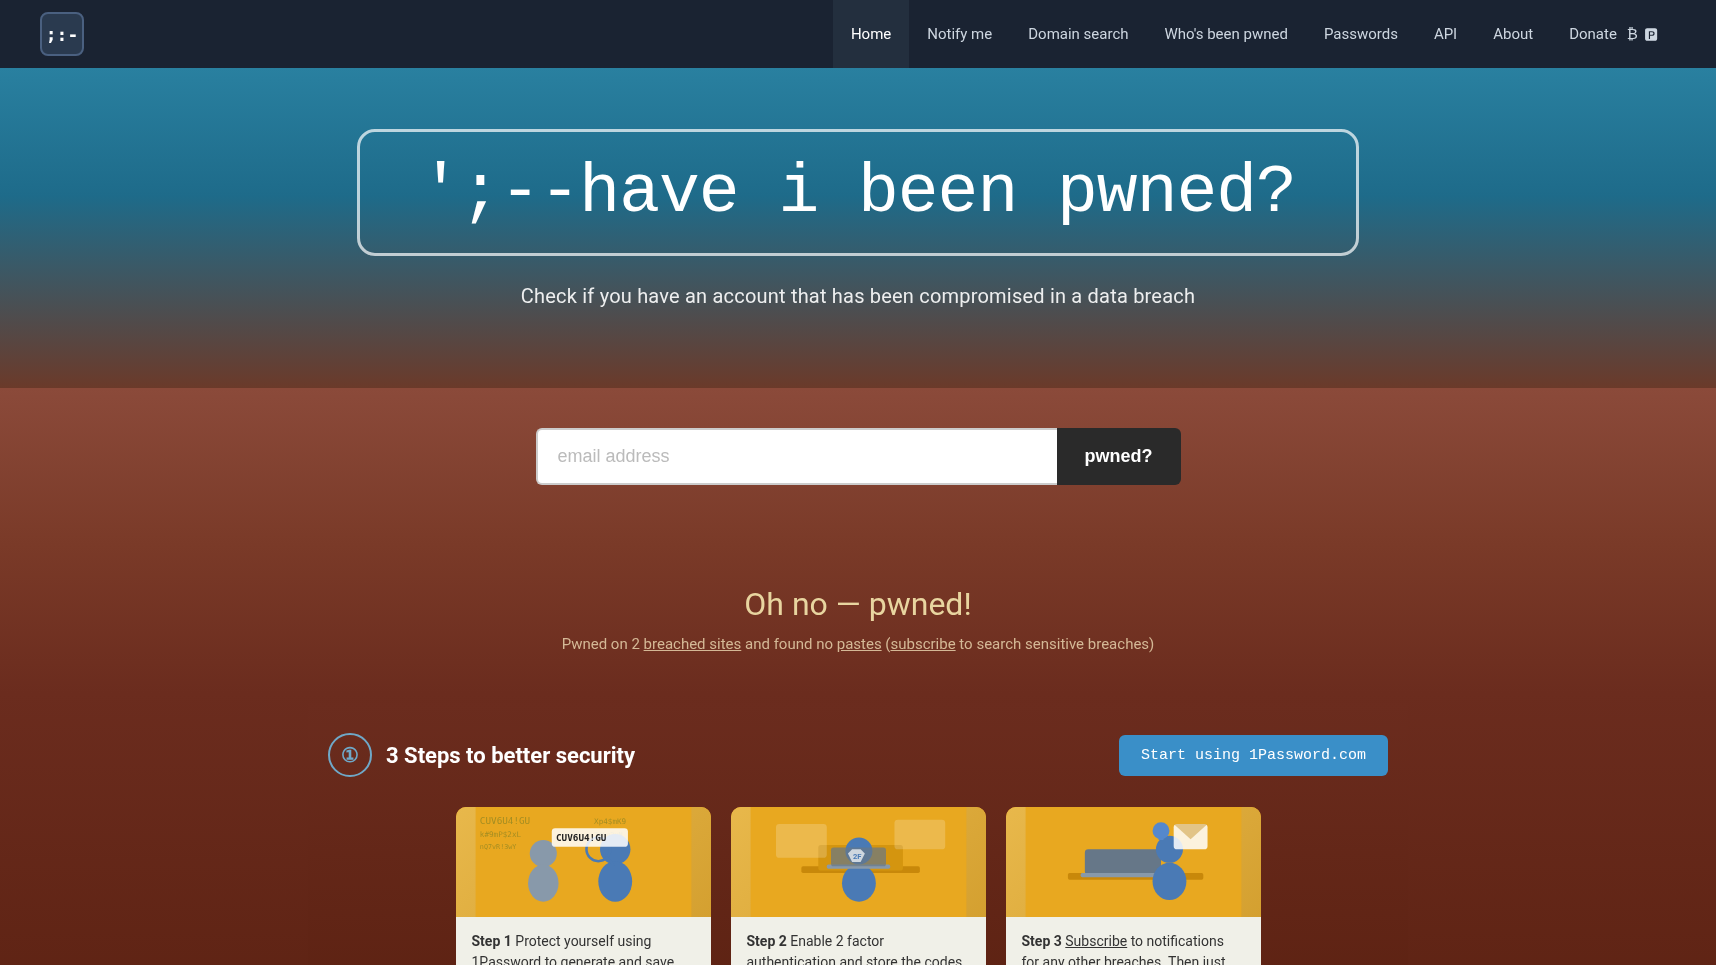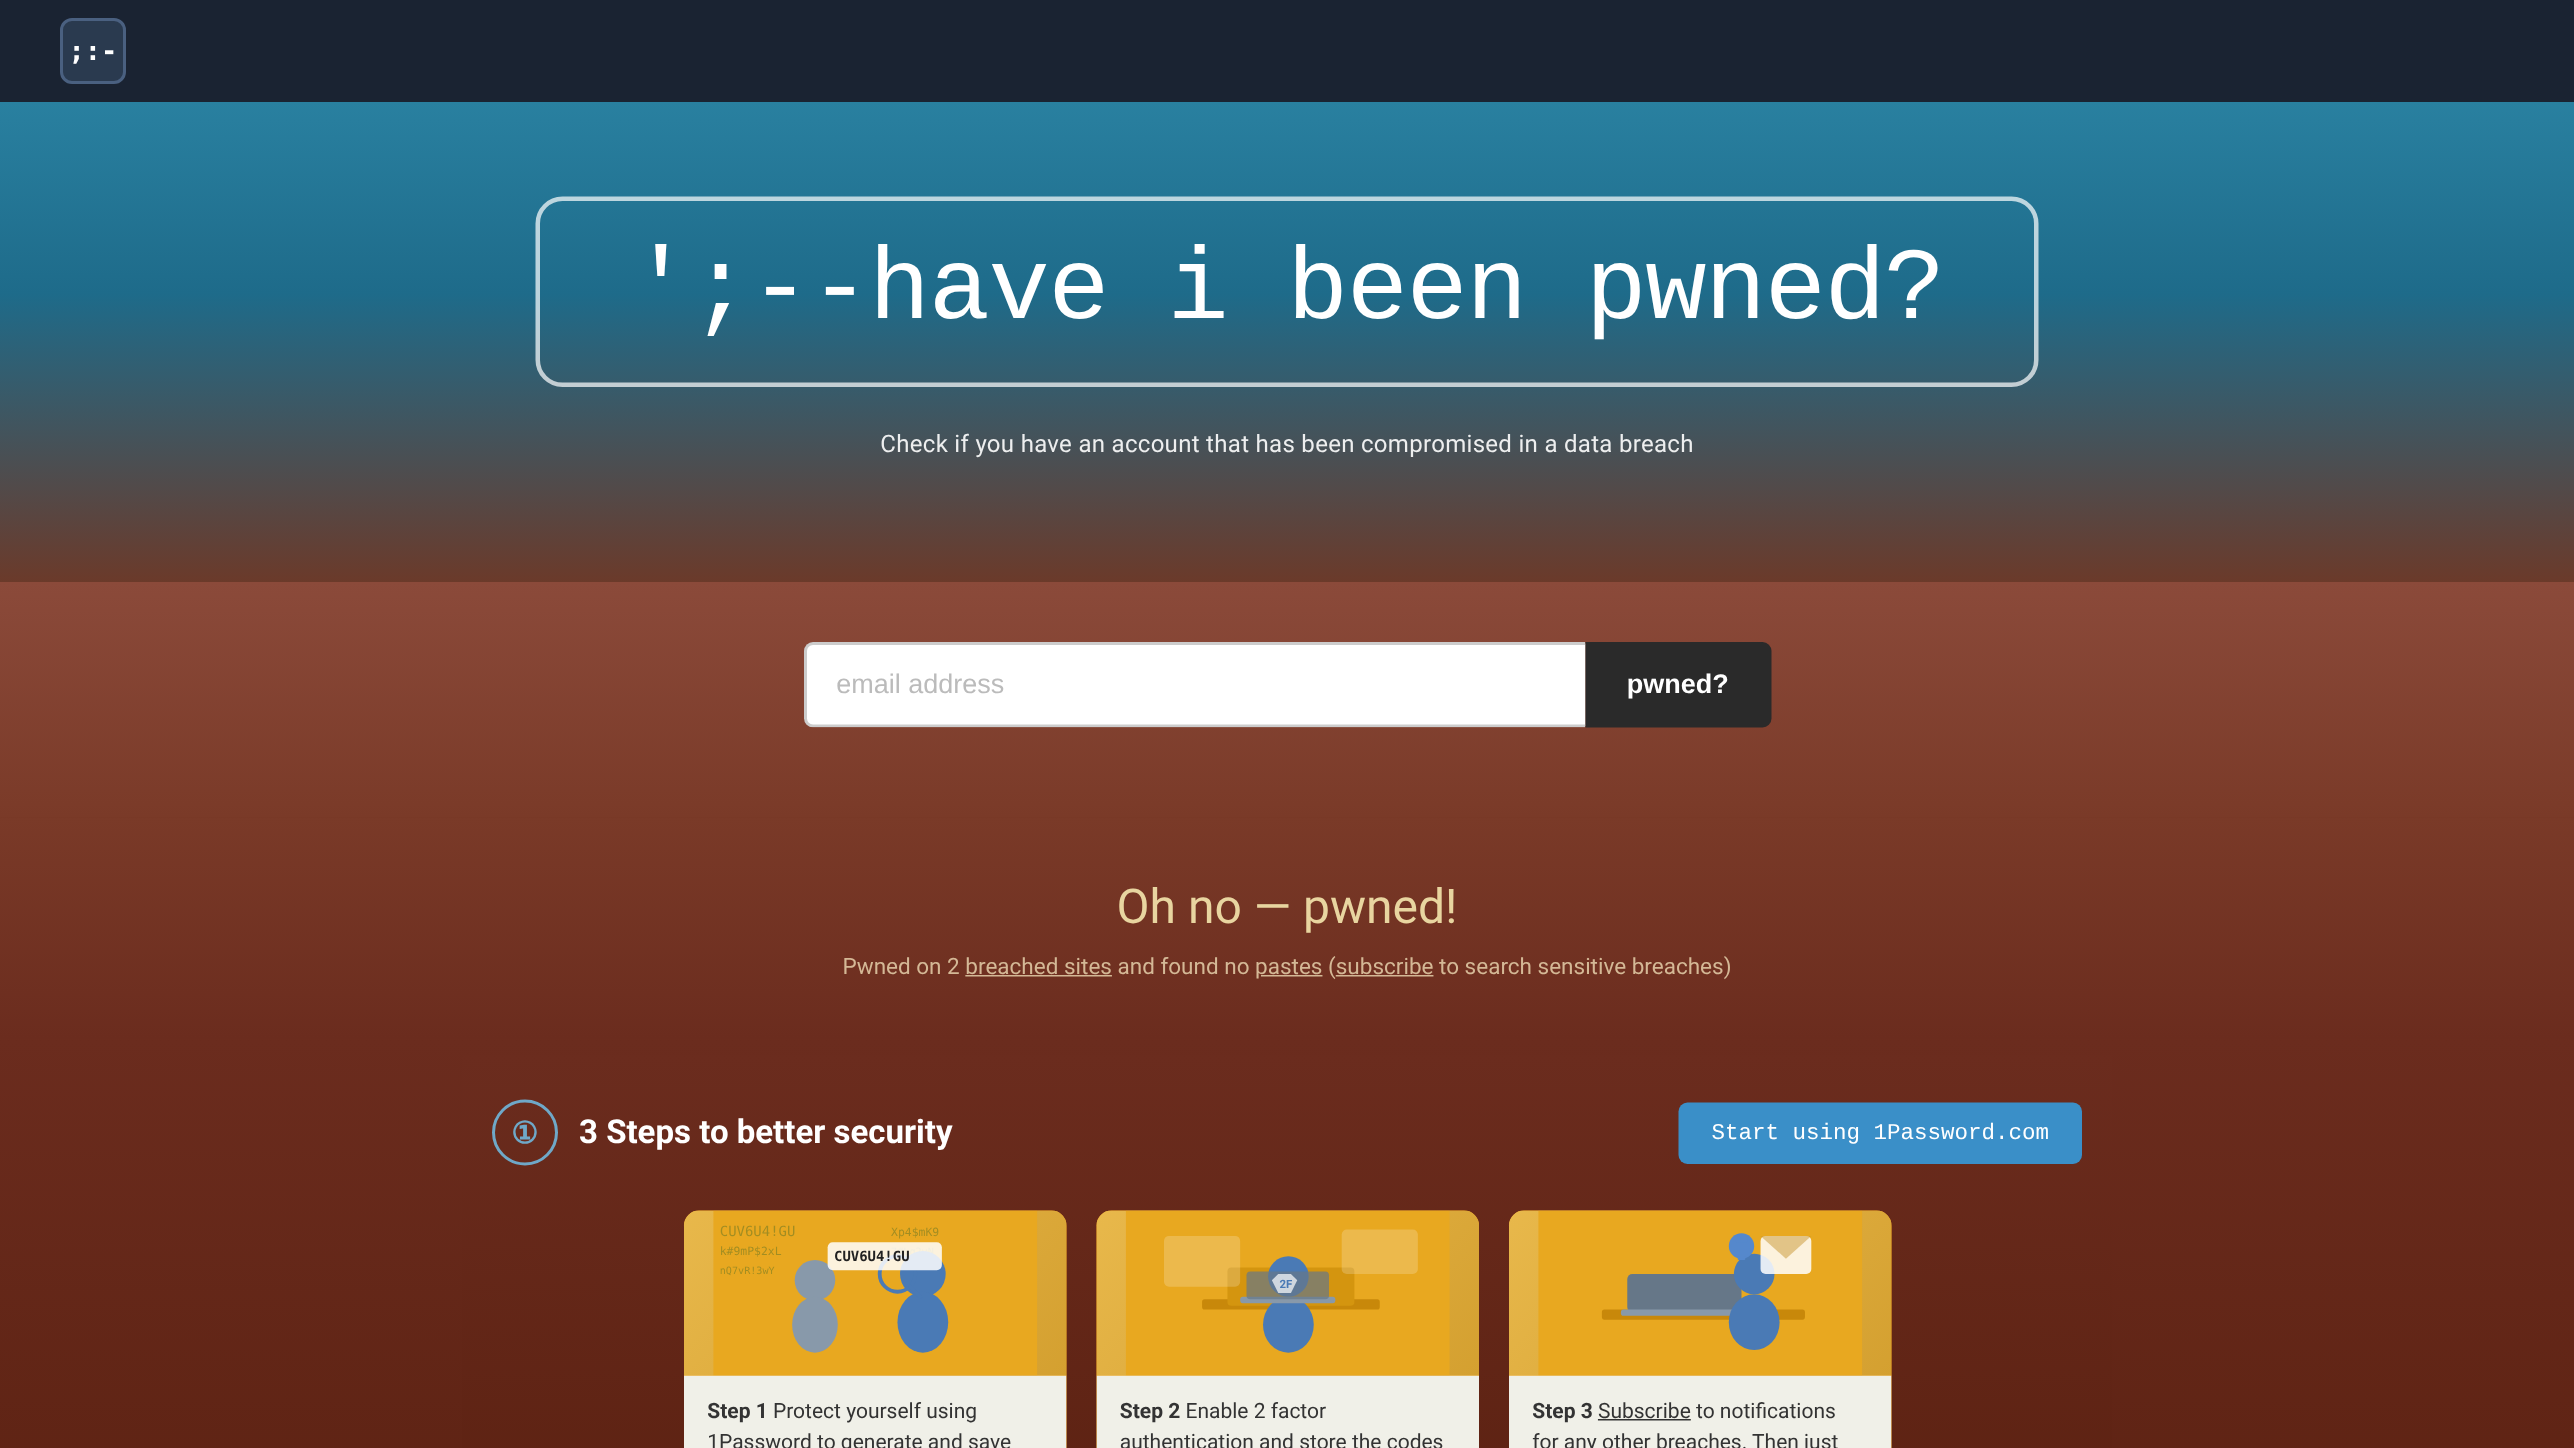--- a/index.html
+++ b/index.html
@@ -59,21 +59,21 @@
     }
     .hero-title {
       font-size: 68px;
       font-weight: 300;
       color: #fff;
       letter-spacing: -1px;
       font-family: 'Courier New', monospace;
     }
     .hero-subtitle {
       color: rgba(255,255,255,0.9);
-      font-size: 16px;
+      font-size: 20px;
       letter-spacing: 0.2px;
     }
 
     
     .search-section {
       background: linear-gradient(180deg, #8b4a3a 0%, #7a3a28 100%);
       padding: 40px 20px 60px;
       display: flex;
       justify-content: center;
     }
@@ -223,20 +223,34 @@
       background: linear-gradient(180deg, #7a3a28 0%, #5a2010 100%);
     }
   </style>
 </head>
 <body>
 
 <nav>
   <div class="nav-logo">
     <span>;:-</span>
   </div>
+  <div class="nav-items">
+    <a class="nav-item active">Home</a>
+    <a class="nav-item">Notify me</a>
+    <a class="nav-item">Domain search</a>
+    <a class="nav-item">Who's been pwned</a>
+    <a class="nav-item">Passwords</a>
+    <a class="nav-item">API</a>
+    <a class="nav-item">About</a>
+    <a class="nav-item donate-item">
+      <span>Donate</span>
+      <span style="margin-left:6px;">₿</span>
+      <span style="margin-left:2px;">🅿</span>
+    </a>
+  </div>
 </nav>
 
 <div class="hero">
   <div class="hero-title-box">
     <h1 class="hero-title">';--have i been pwned?</h1>
   </div>
   <p class="hero-subtitle">Check if you have an account that has been compromised in a data breach</p>
 </div>
 
 <div class="lower-page">

